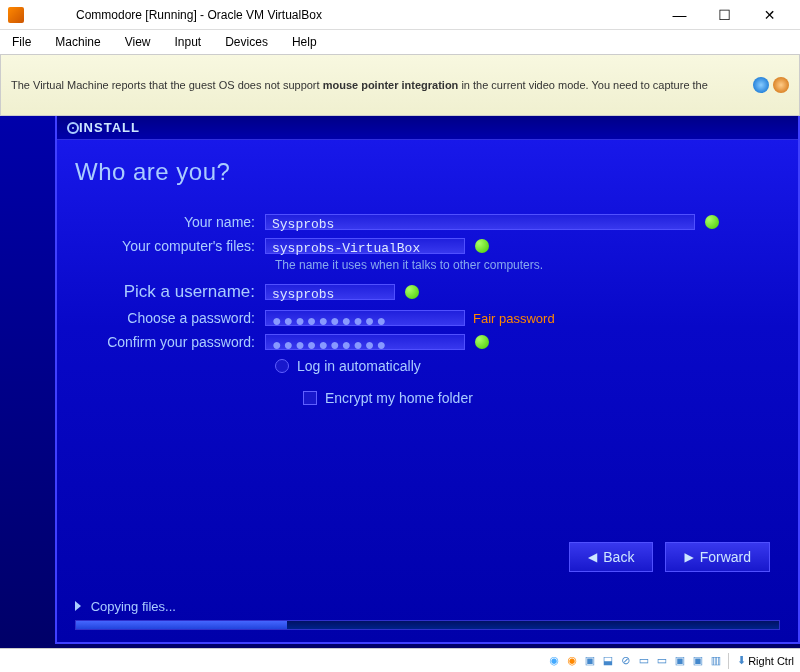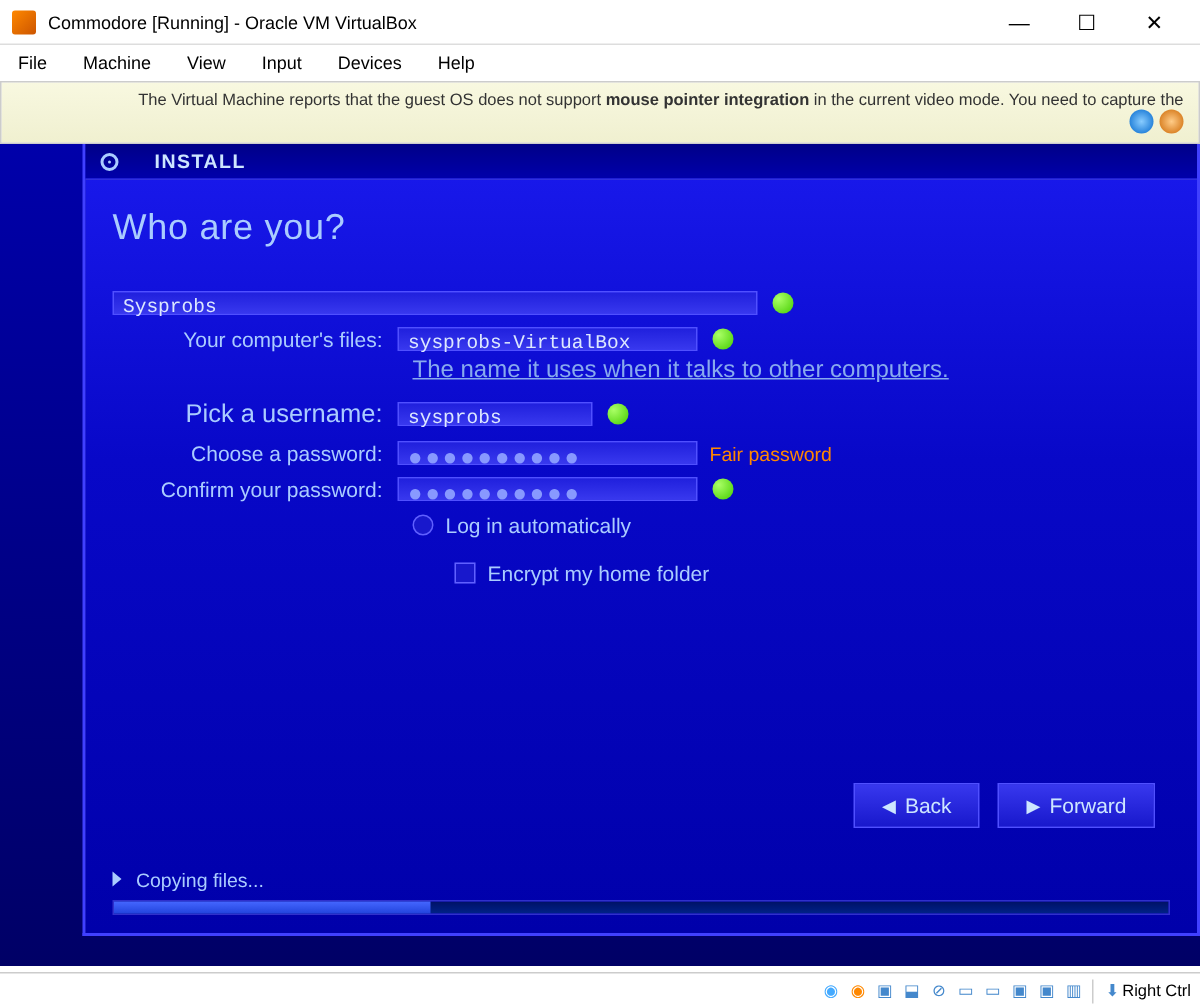--- a/index.html
+++ b/index.html
@@ -1,53 +1,53 @@
 <!DOCTYPE html>
 <html><head>
 <meta charset="utf-8">
 <style>
 * { box-sizing: border-box; margin: 0; padding: 0; }
 body { width: 800px; height: 672px; background: #fff; font-family: Arial, sans-serif; overflow: hidden; position: relative; }
 
-.titlebar { height: 30px; background: #fff; border-bottom: 1px solid #ddd; display: flex; align-items: center; padding: 0 8px; }
+.titlebar { height: 30px; background: #fff; border-bottom: 1px solid #ddd; display: flex; align-items: center; padding: 0 8px; gap: 44px; }
 .titlebar-icon { width: 16px; height: 16px; background: linear-gradient(135deg, #ff8800, #cc5500); margin-right: 8px; border-radius: 2px; }
 .titlebar-text { flex: 1; font-size: 12px; color: #000; }
 .win-controls { display: flex; gap: 0; }
 .win-btn { width: 45px; height: 28px; display: flex; align-items: center; justify-content: center; font-size: 14px; cursor: pointer; }
 
 .menubar { height: 24px; background: #fff; display: flex; align-items: center; padding: 0 8px; gap: 16px; font-size: 12px; }
 .menu-item { cursor: pointer; padding: 2px 4px; }
 
-.info-bar { background: linear-gradient(#f8f8e0, #f0f0d0); border: 1px solid #ccc; padding: 6px 10px; font-size: 11px; color: #333; display: flex; align-items: flex-end; flex-direction: column; }
+.info-bar { background: linear-gradient(#f8f8e0, #f0f0d0); border: 1px solid #ccc; padding: 22px 10px; font-size: 11px; color: #333; display: flex; align-items: center; }
 .info-bar-text { flex: 1; }
 .info-bar-icons { display: flex; gap: 4px; }
 .info-icon { width: 16px; height: 16px; border-radius: 50%; display: inline-block; }
 
 .vm-screen { position: relative; background: linear-gradient(180deg, #0000aa 0%, #000088 50%, #000066 100%); height: 548px; padding: 0; }
 
 .installer { position: absolute; left: 55px; top: 0; right: 0; bottom: 20px; background: linear-gradient(180deg, #1a1aee 0%, #0808c8 40%, #0000aa 100%); border: 2px solid #4040ff; border-top: none; }
 
-.installer-header { background: linear-gradient(#000088, #0000aa); height: 24px; display: flex; align-items: center; padding: 0 10px; gap: 24px; border-bottom: 1px solid #3030dd; }
+.installer-header { background: linear-gradient(#000088, #0000aa); height: 24px; display: flex; align-items: center; padding: 0 10px; gap: 0; border-bottom: 1px solid #3030dd; }
 .header-icon { width: 12px; height: 12px; border: 2px solid #aaccff; border-radius: 50%; position: relative; }
 .header-icon::after { content: ''; position: absolute; left: 3px; top: 3px; width: 2px; height: 2px; background: #aaccff; border-radius: 50%; }
 .header-title { color: #cde6ff; font-size: 13px; font-weight: bold; letter-spacing: 1px; font-family: 'Arial Narrow', sans-serif; }
 
 .installer-body { padding: 18px 18px; color: #aaccff; }
 .heading { font-size: 24px; color: #aaccff; font-weight: normal; letter-spacing: 0.5px; margin-bottom: 28px; font-family: 'Arial', sans-serif; }
 
 .form-row { display: flex; align-items: center; margin-bottom: 8px; }
 .form-label { width: 190px; text-align: right; padding-right: 10px; font-size: 14px; color: #aaccff; }
 .form-label.big { font-size: 17px; }
 .form-input { background: linear-gradient(#2020dd, #3838ee); border: 1px solid #5050ff; height: 16px; padding: 2px 6px; color: #dde8ff; font-size: 13px; font-family: Liberation Mono, monospace; }
 .form-input.full { width: 430px; }
 .form-input.med { width: 200px; }
 .form-input.sm { width: 130px; }
 .status-dot { width: 14px; height: 14px; border-radius: 50%; margin-left: 10px; display: inline-block; }
 .dot-green { background: radial-gradient(circle at 30% 30%, #aaff66, #44cc00); }
-.hint-text { font-size: 16px; color: #88aaee; margin-left: 200px; margin-top: -4px; margin-bottom: 10px; text-decoration: underline; }
+.hint-text { font-size: 12px; color: #88aaee; margin-left: 200px; margin-top: -4px; margin-bottom: 10px; }
 .pw-strength { color: #ff8800; font-size: 13px; margin-left: 8px; }
 
 .password-dots { letter-spacing: 2px; color: #8899ff; font-size: 16px; line-height: 18px; }
 
 .radio-row { margin-left: 200px; display: flex; align-items: center; margin-bottom: 6px; gap: 8px; }
 .radio-btn { width: 14px; height: 14px; border: 1px solid #6060ff; border-radius: 50%; background: #1818cc; display: inline-flex; align-items: center; justify-content: center; }
 .radio-btn.checked::after { content: ''; width: 6px; height: 6px; background: radial-gradient(#ccddff, #88aaff); border-radius: 50%; }
 .radio-label { font-size: 14px; color: #aaccff; }
 
 .checkbox-row { margin-left: 228px; display: flex; align-items: center; gap: 8px; margin-top: 16px; }
@@ -103,20 +103,21 @@
 <div class="vm-screen">
   <div class="installer">
     <div class="installer-header">
       <span class="header-icon"></span>
       <span class="header-title">INSTALL</span>
     </div>
     <div class="installer-body">
       <div class="heading">Who are you?</div>
 
       <div class="form-row">
+        <div class="form-label">Your name:</div>
         <div class="form-input full">Sysprobs</div>
         <span class="status-dot dot-green"></span>
       </div>
 
       <div class="form-row">
         <div class="form-label">Your computer's files:</div>
         <div class="form-input med">sysprobs-VirtualBox</div>
         <span class="status-dot dot-green"></span>
       </div>
       <div class="hint-text">The name it uses when it talks to other computers.</div>

